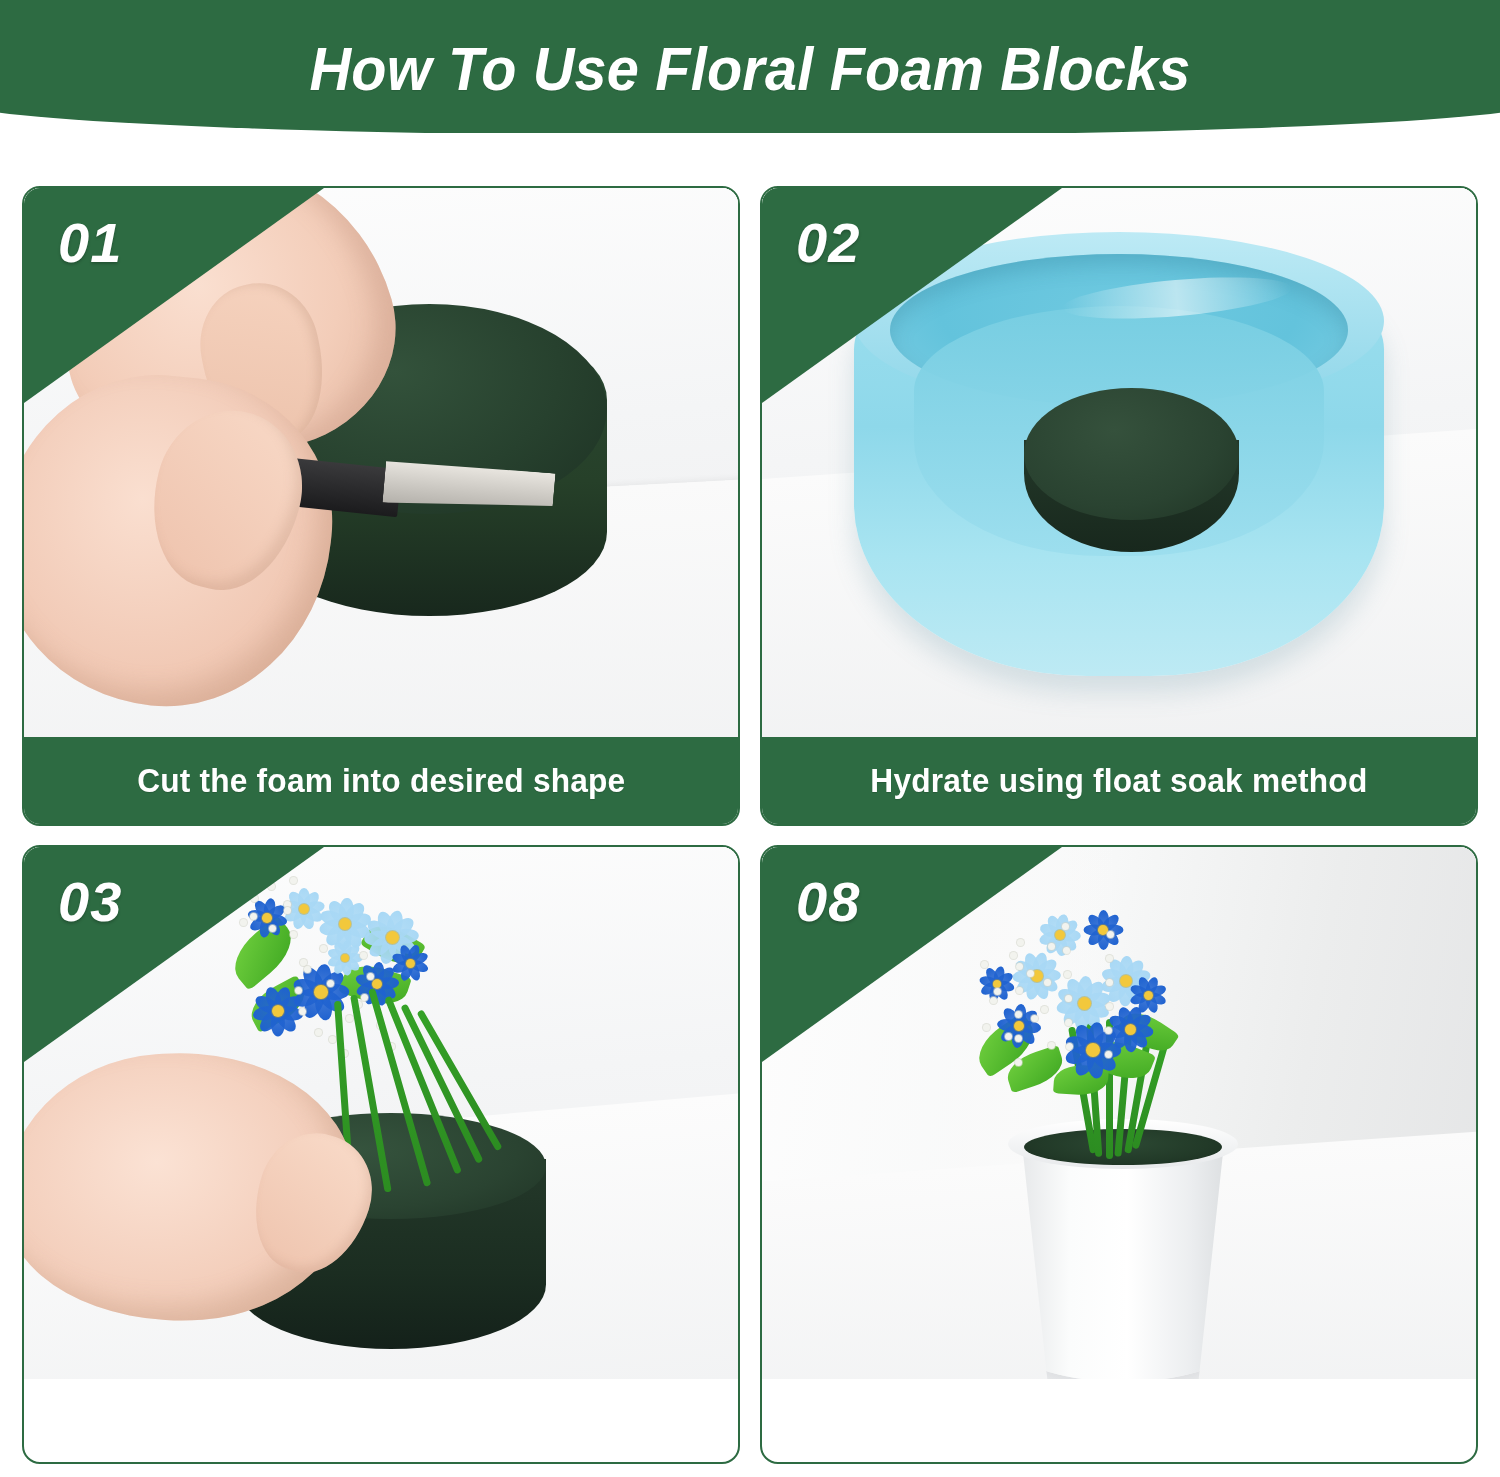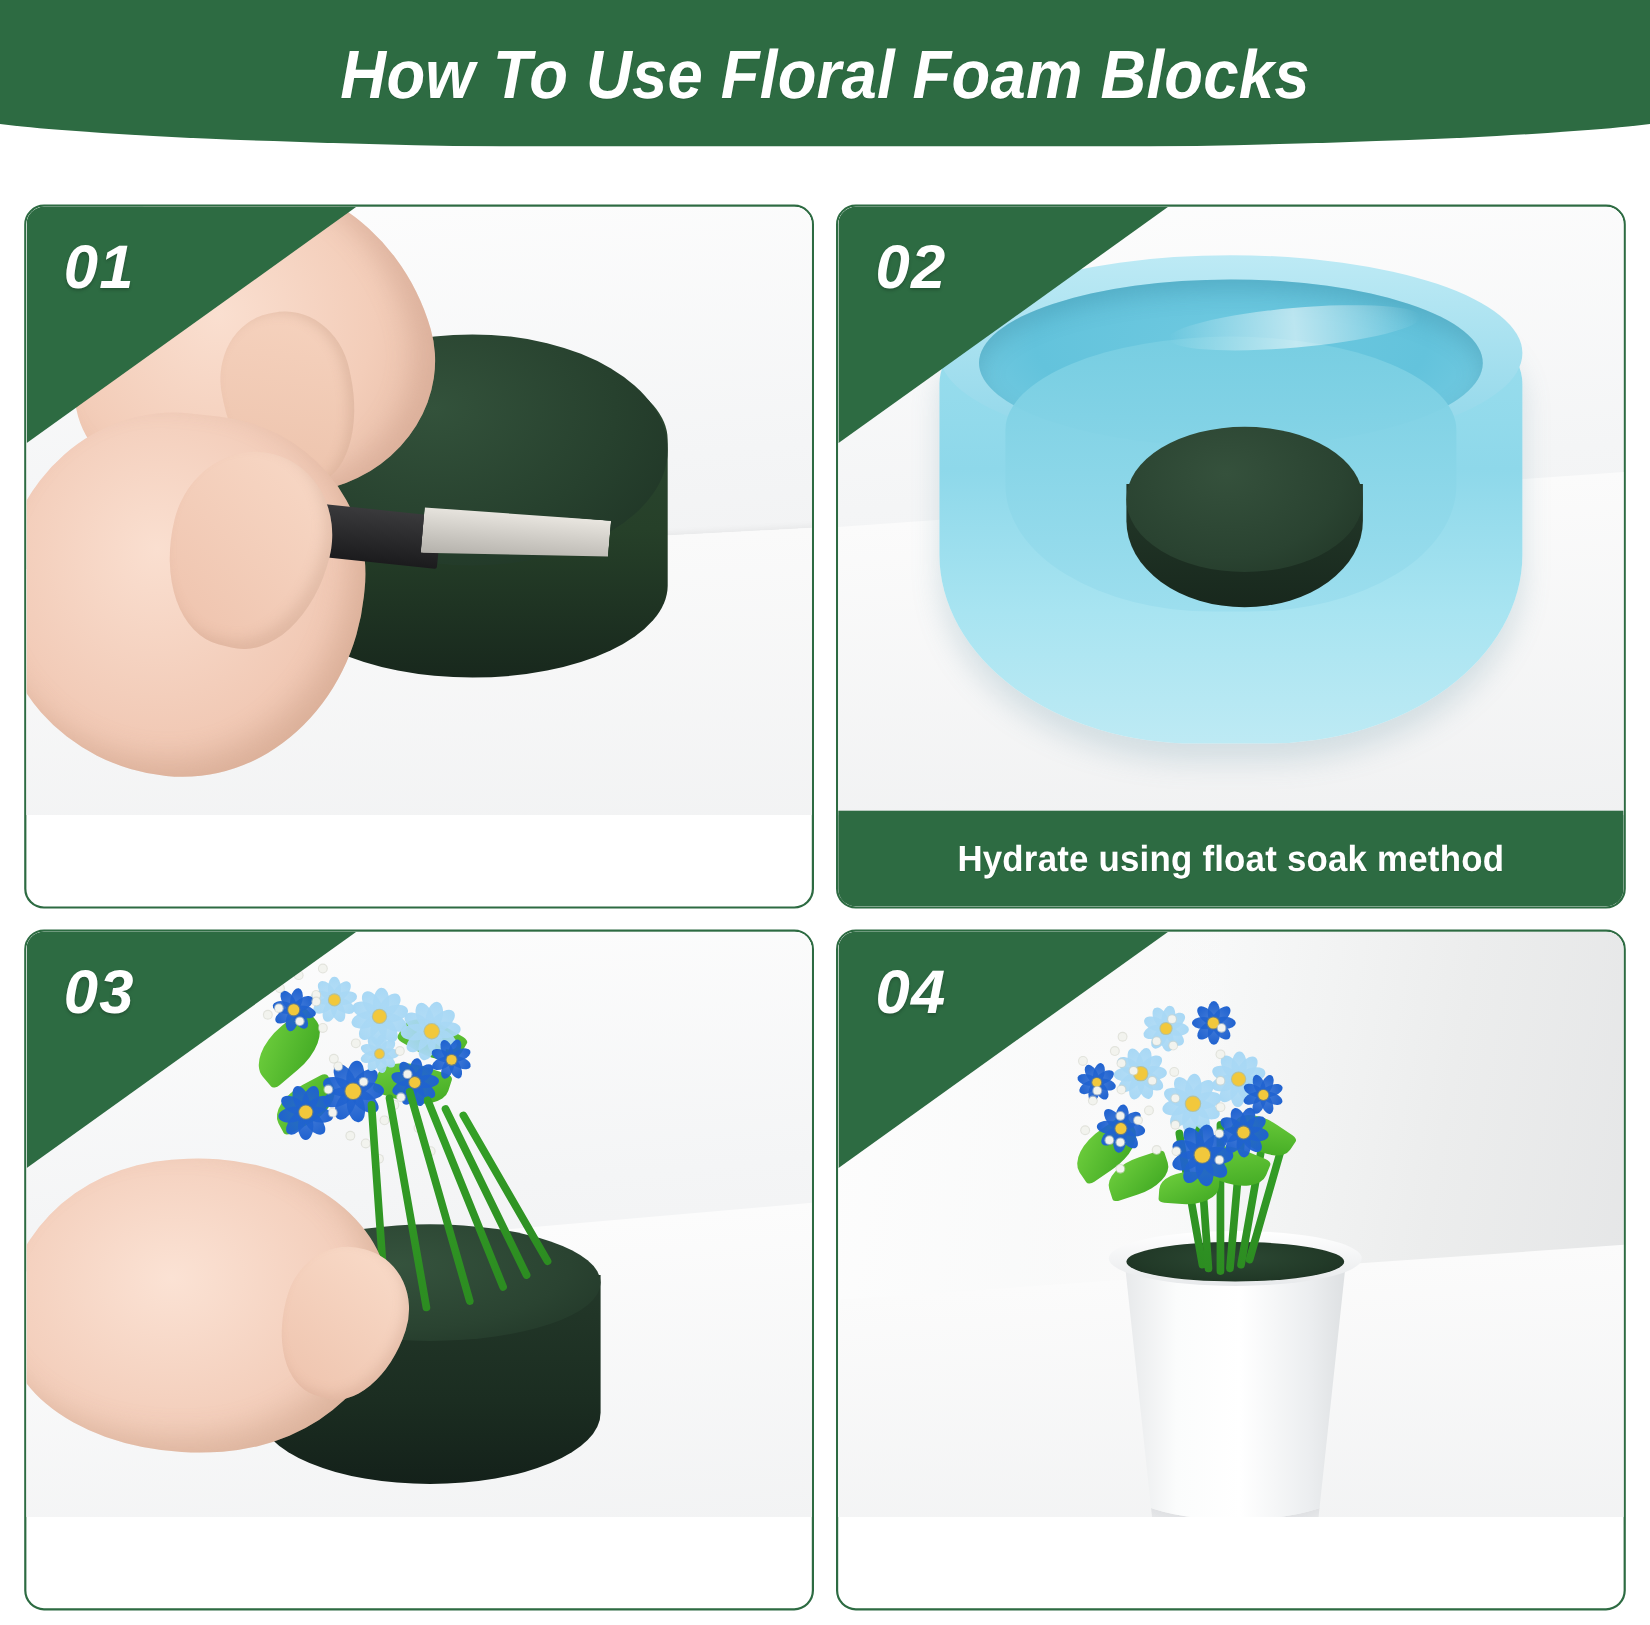--- a/index.html
+++ b/index.html
@@ -345,20 +345,23 @@
 
         <div class="p1-knife-handle"></div>
         <div class="p1-knife-grip"></div>
         <div class="p1-knife-blade"></div>
 
         <div class="p1-hand-lower"></div>
         <div class="p1-thumb"></div>
       </div>
       <div class="badge"></div>
       <div class="badge-num">01</div>
+    </div>
+    <div class="caption">
+      <span>Cut the foam into desired shape</span>
     </div>
   </div>
 
   <div class="card c2">
     <div class="photo">
       <div class="scene">
         <div class="bg-wall"></div>
         <div class="p2-table"></div>
 
         <div class="p2-bowl-body"></div>
@@ -714,17 +717,17 @@
             <div class="bud" style="left: 21px; top: 167px;"></div>
             <div class="bud" style="left: 43px; top: 176px;"></div>
             <div class="bud" style="left: 86px; top: 185px;"></div>
           </div>
 
         <div class="p4-pot"></div>
         <div class="p4-pot-rim"></div>
         <div class="p4-pot-inner"></div>
       </div>
       <div class="badge"></div>
-      <div class="badge-num">04</div>
+      <div class="badge-num">08</div>
     </div>
   </div>
 
 </div>
 
 </body></html>

